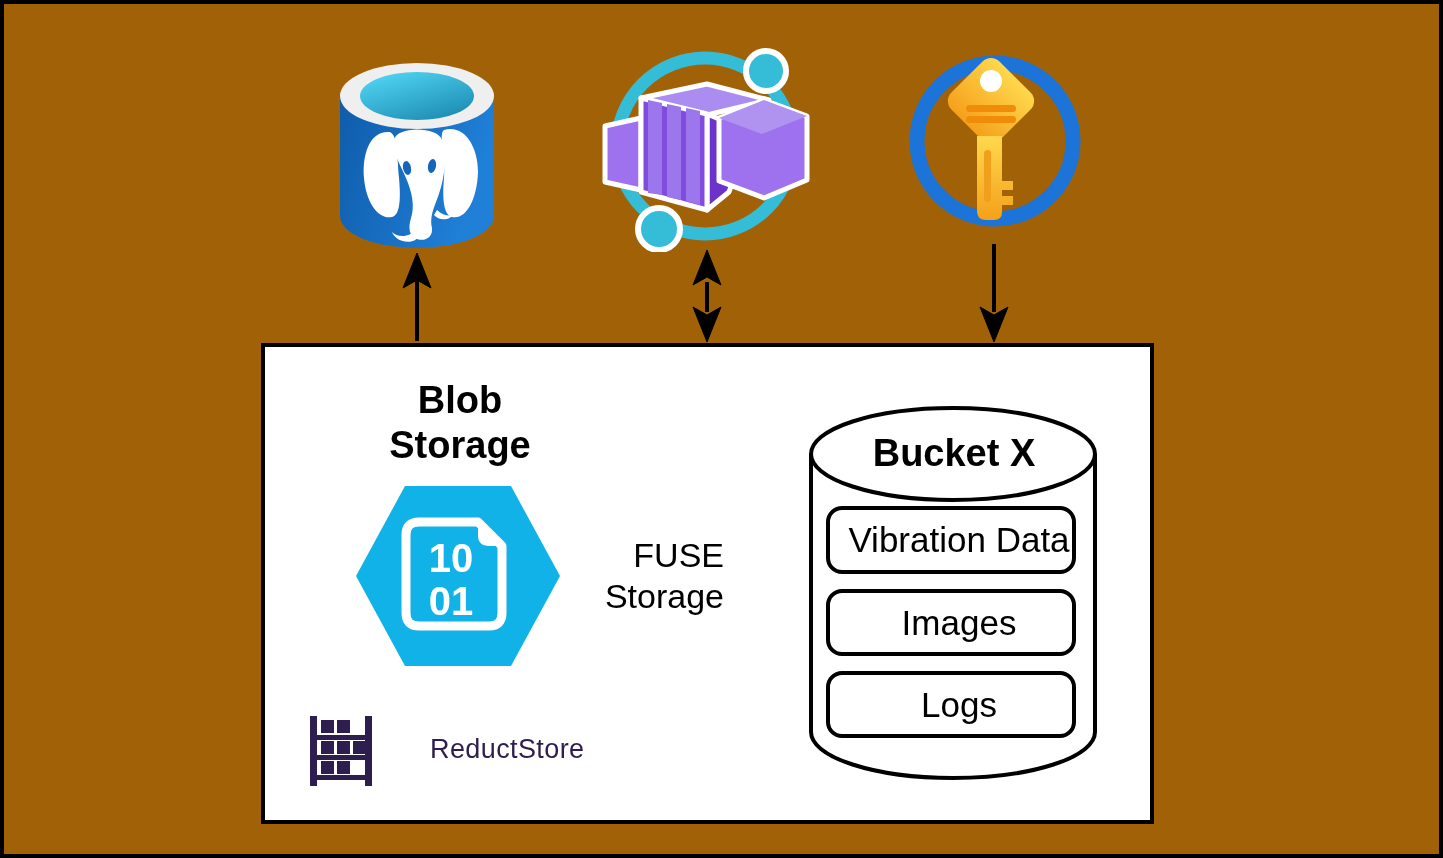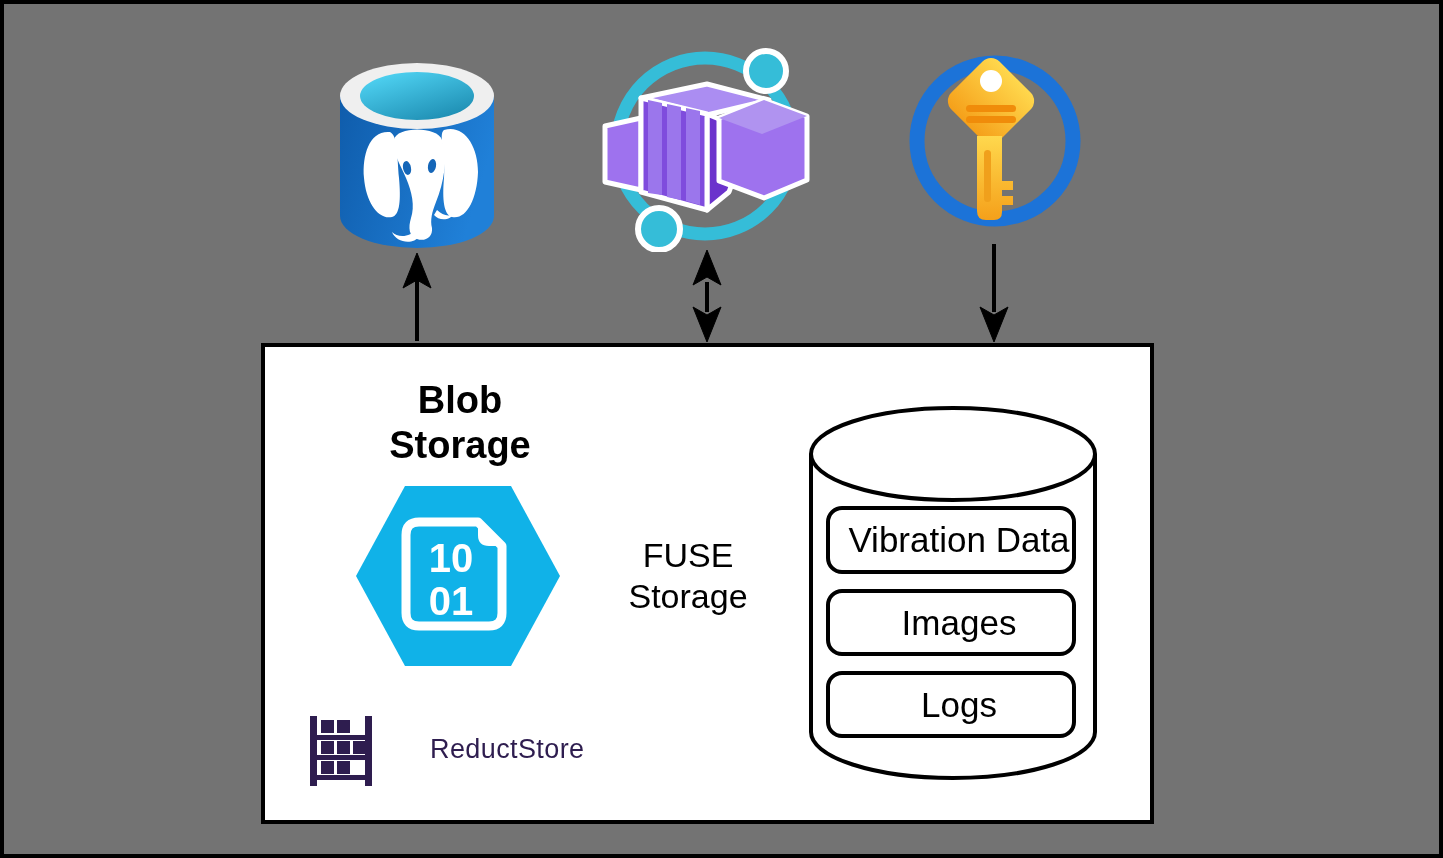--- a/index.html
+++ b/index.html
@@ -1,21 +1,21 @@
 <!DOCTYPE html>
 <html><head>
 <meta charset="utf-8">
 <style>
   html,body{margin:0;padding:0;background:#fff;}
   #stage{
     position:relative;
     width:1443px;height:858px;
     box-sizing:border-box;
     border:4px solid #000;
-    background:#737373;
+    background:#a16207;
     font-family:"Liberation Sans", sans-serif;
     overflow:hidden;
   }
   .abs{position:absolute;}
   svg{display:block;}
 
   
   #connectors{position:absolute;left:0;top:0;width:1443px;height:858px;pointer-events:none;}
 
   
@@ -25,21 +25,21 @@
   }
 
   
   #blob-label{
     position:absolute;left:368px;top:374px;width:176px;
     text-align:center;font-size:38px;font-weight:bold;color:#000;line-height:45px;
   }
 
   
   #fuse-text{
-    position:absolute;left:612px;top:531px;width:144px;text-align:center;
+    position:absolute;left:576px;top:531px;width:144px;text-align:right;
     font-size:34px;color:#000;line-height:41px;font-weight:400;
   }
 
   
   #bucket-title{
     position:absolute;left:845px;top:428px;width:210px;text-align:center;
     font-size:38px;font-weight:bold;color:#000;
   }
 
   
@@ -173,20 +173,21 @@
   <div id="fuse-text">
     <div>FUSE</div>
     <div>Storage</div>
   </div>
 
   <svg class="abs" style="left:800px;top:398px" width="298" height="385" viewBox="0 0 298 385">
     <path d="M 7,52 V 330 A 142 46 0 0 0 291,330 V 52" fill="#ffffff" stroke="#000" stroke-width="4"></path>
     <ellipse cx="149" cy="52" rx="142" ry="46" fill="#ffffff" stroke="#000" stroke-width="4"></ellipse>
   </svg>
 
+  <div id="bucket-title">Bucket X</div>
 
   <div id="bucket-item-0" class="bucket-item">Vibration Data</div>
   <div id="bucket-item-2" class="bucket-item">Logs</div>
   <div id="bucket-item-1" class="bucket-item">Images</div>
 
   <svg class="abs" style="left:302px;top:710px" width="72" height="74" viewBox="0 0 72 74">
     <g fill="#2e1d4f">
       <rect x="4" y="2" width="7" height="70"></rect>
       <rect x="59" y="2" width="7" height="70"></rect>
       <rect x="4" y="21" width="62" height="5"></rect>

